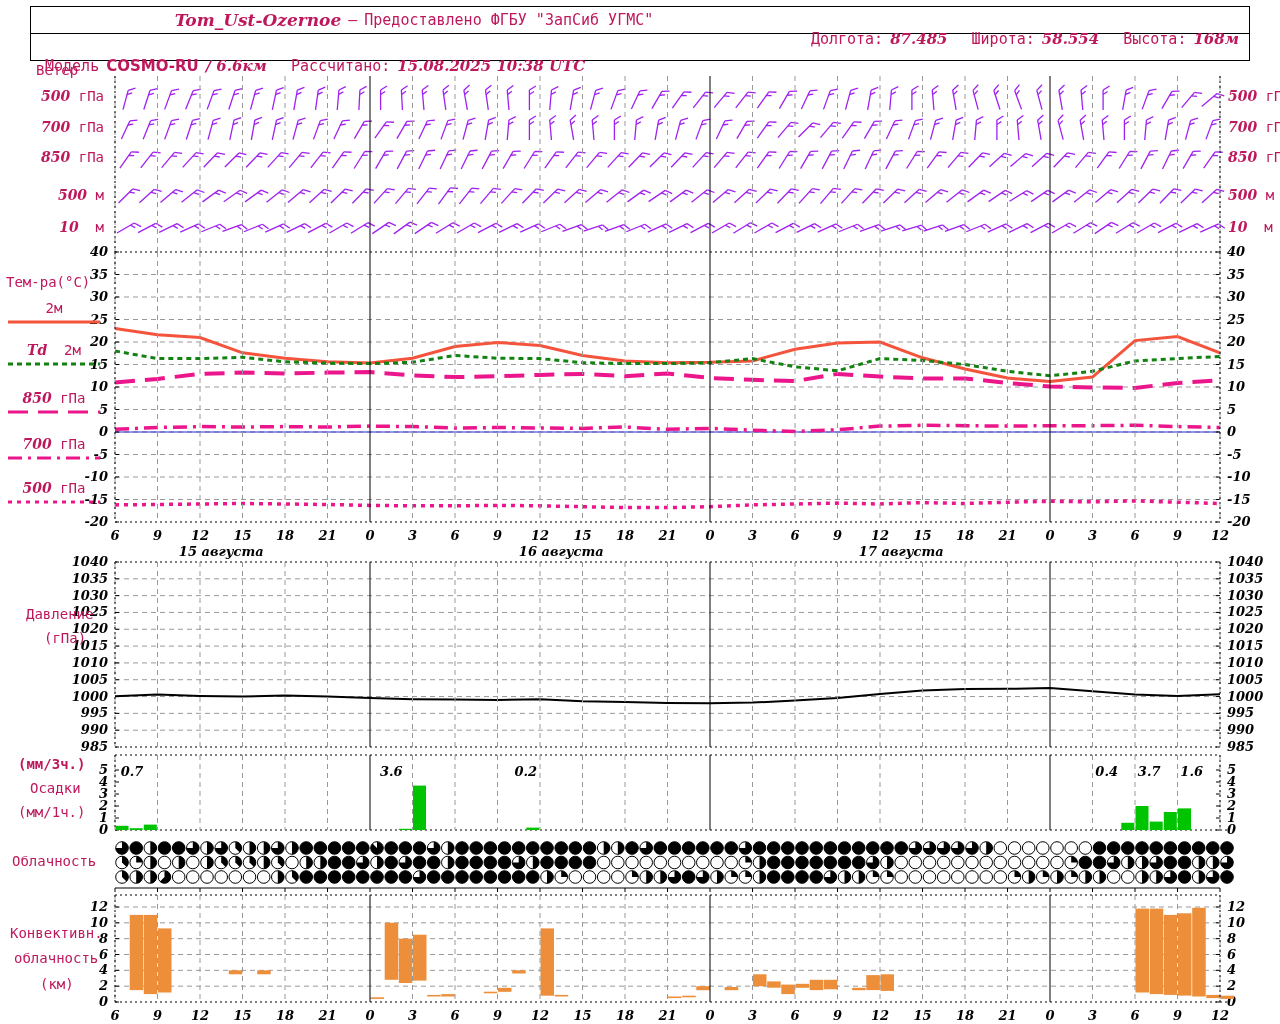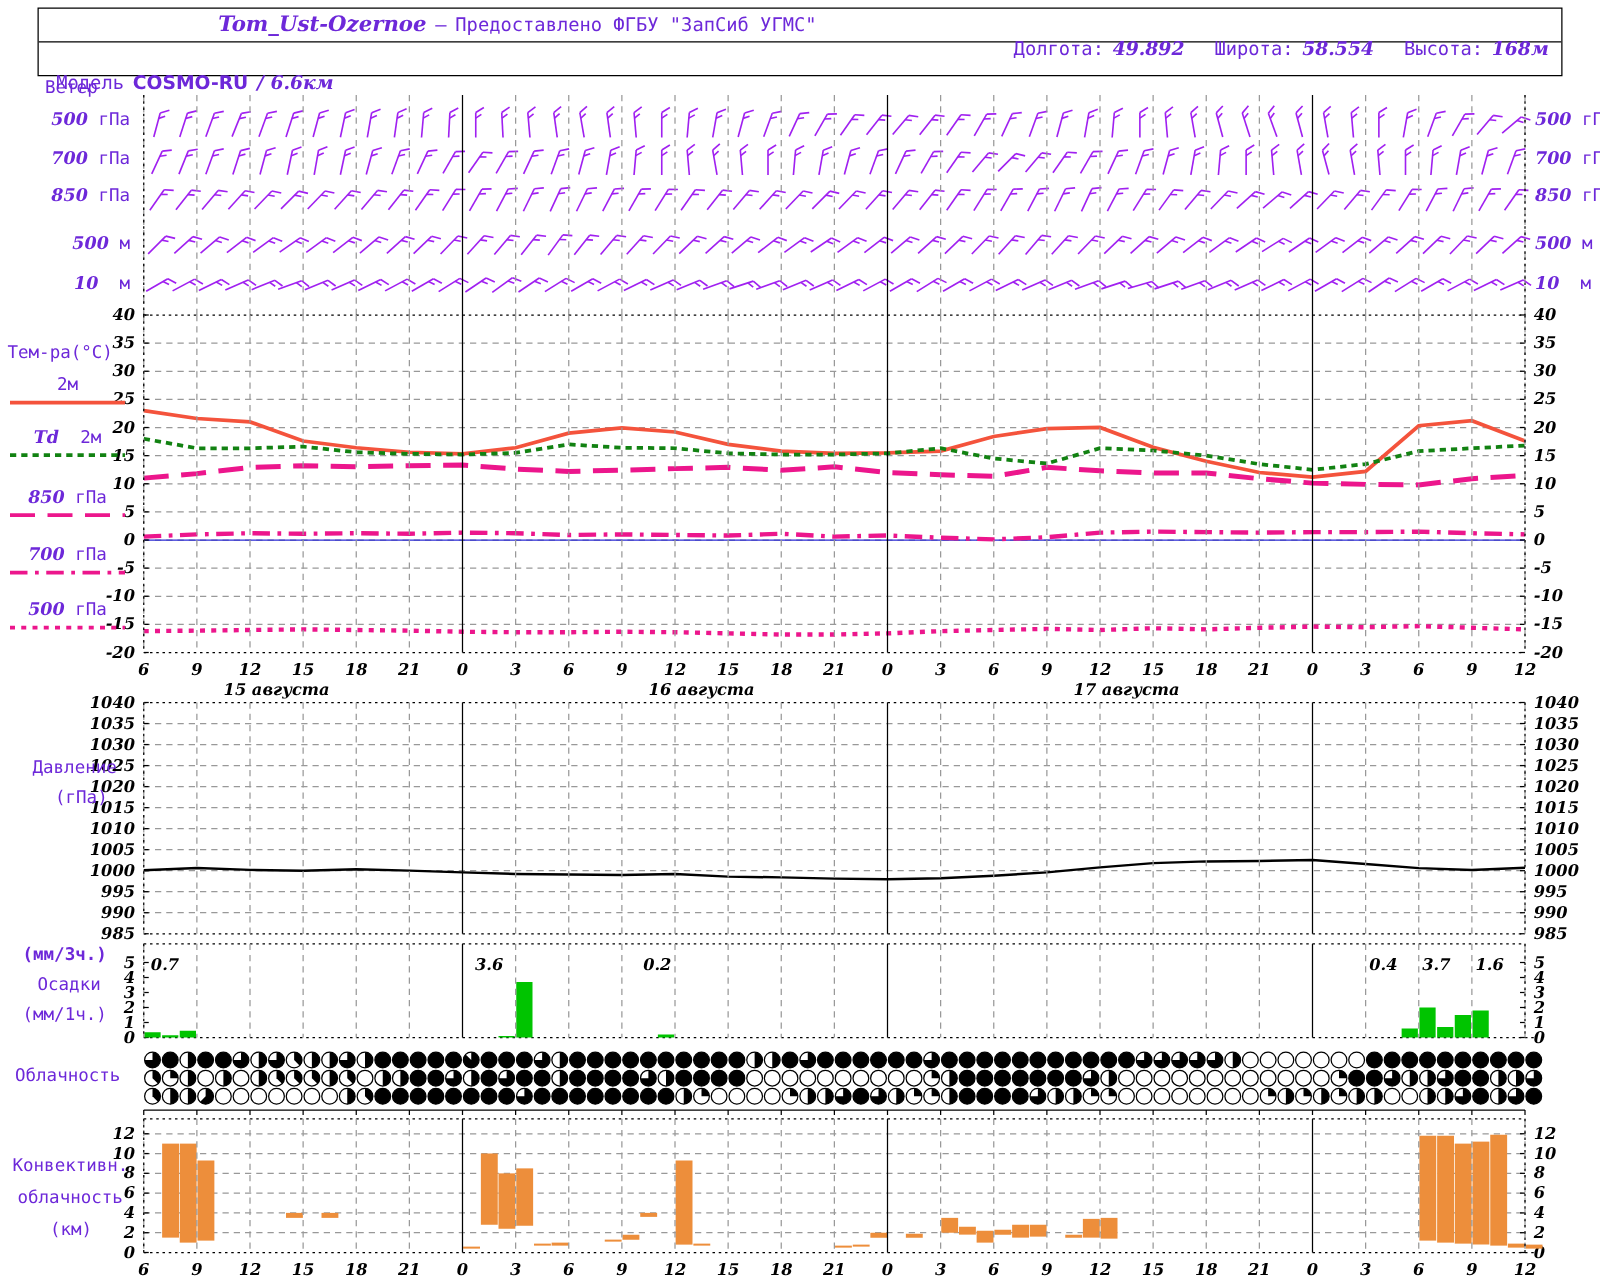--- a/index.html
+++ b/index.html
@@ -1,17 +1,17 @@
 <!DOCTYPE html>
 <html><head>
 <meta charset="utf-8">
 <style>
   html,body{margin:0;padding:0;background:#fff;}
   .page{position:relative;width:1280px;height:1024px;background:#fff;overflow:hidden;
-        font-family:"DejaVu Sans Mono",monospace;color:#6d28d9;}
+        font-family:"DejaVu Sans Mono",monospace;color:#be185d;}
   .hdr{position:absolute;left:30px;top:6px;width:1218px;border:1px solid #000;background:#fff;}
   .hrow{display:flex;align-items:center;height:26px;font-size:15px;white-space:nowrap;}
   .hrow.first{border-bottom:1px solid #000;}
   .hseg{padding:0 10px;display:flex;align-items:center;gap:7px;}
   .hseg.grow{flex:1;justify-content:center;}
   .hsep{border-left:4px solid #1d4ed8;align-self:stretch;display:flex;margin-top:32px;}
   .it{font-family:"DejaVu Serif",serif;font-style:italic;font-weight:600;}
   .station{font-family:"DejaVu Serif",serif;font-style:italic;font-weight:700;font-size:17px;}
   .model{font-weight:700;font-family:"DejaVu Sans",sans-serif;}
   .lab{position:absolute;font-size:14px;white-space:nowrap;}
@@ -30,36 +30,40 @@
 
   <div class="hdr">
     <div class="hrow first">
       <div class="hseg grow">
         <span class="station">Tom_Ust-Ozernoe</span>
         <span>—</span>
         <span>Предоставлено ФГБУ "ЗапСиб УГМС"</span>
       </div>
       <div class="hseg hsep">
         <span>Долгота:</span>
-        <span class="it">49.892</span>
+        <span class="it">87.485</span>
       </div>
       <div class="hseg hsep">
         <span>Широта:</span>
         <span class="it">58.554</span>
       </div>
       <div class="hseg hsep">
         <span>Высота:</span>
         <span class="it">168м</span>
       </div>
     </div>
     <div class="hrow">
       <div class="hseg hsep">
         <span>Модель</span>
         <span class="model">COSMO-RU</span>
         <span class="it">/ 6.6км</span>
+      </div>
+      <div class="hseg hsep">
+        <span>Рассчитано:</span>
+        <span class="it">15.08.2025 10:38 UTC</span>
       </div>
     </div>
   </div>
 
   <svg id="gfx" width="1280" height="1024">
       <g>
         <g>
           <g transform="translate(125.6,100) rotate(15)">
             <line x1="0" y1="10" x2="0" y2="-10" stroke="#A020F0" stroke-width="1.3" fill="none"></line>
             <line x1="0" y1="-10" x2="6.5" y2="-14" stroke="#A020F0" stroke-width="1.3" fill="none"></line>

